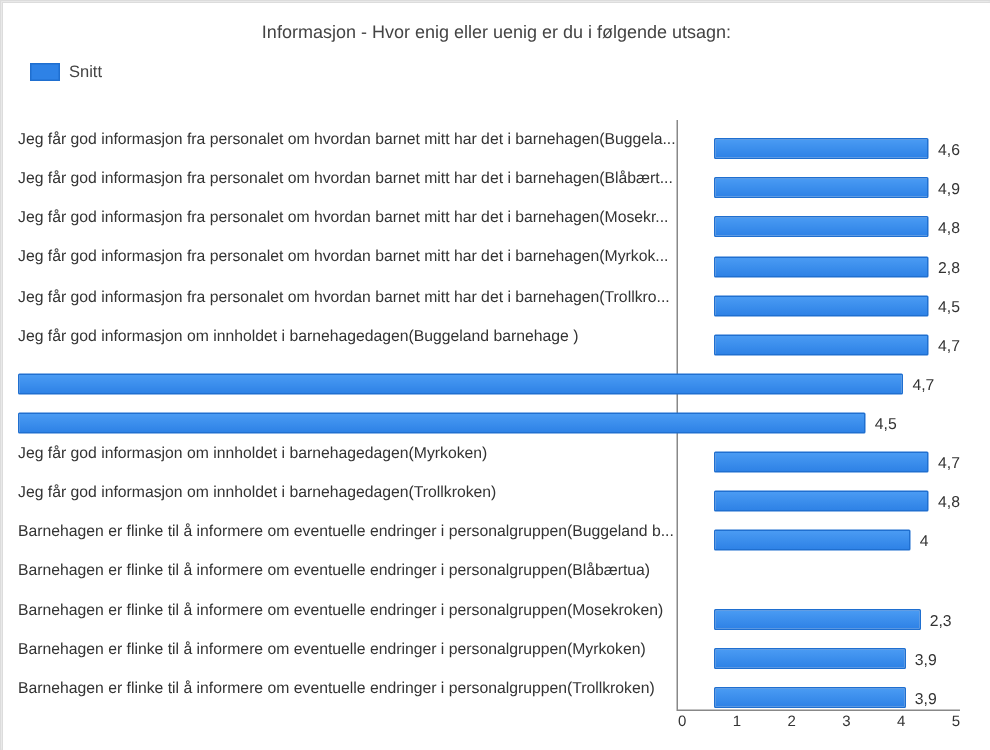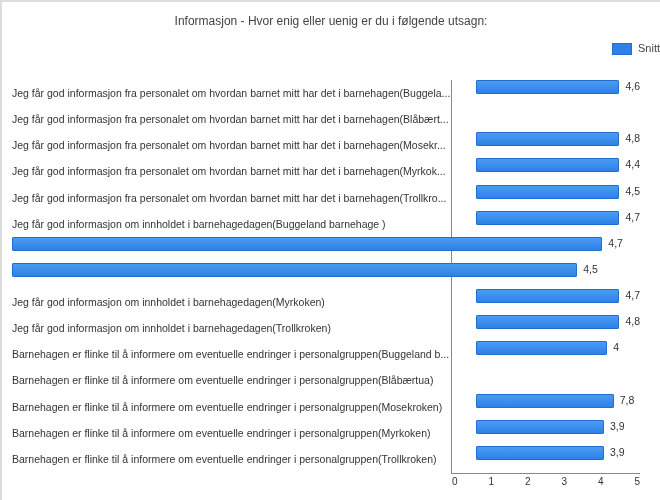--- a/index.html
+++ b/index.html
@@ -20,24 +20,25 @@
     height: 100%;
     padding-top: 12px;
     box-sizing: border-box;
   }
   .title {
     text-align: center;
     font-size: 12px;
     color: #444;
   }
   .legend {
-    text-align: right;
+    text-align: left;
     margin-top: 14px;
     font-size: 11px;
     color: #444;
+    margin-left: 18px;
   }
   .legend .swatch {
     display: inline-block;
     width: 18px;
     height: 10px;
     background: #2e82e6;
     border: 1px solid #1f6fd0;
     margin-right: 6px;
     vertical-align: middle;
   }
@@ -61,21 +62,21 @@
     overflow: hidden;
     text-overflow: ellipsis;
     font-size: 10.5px;
     color: #333;
   }
   .barzone {
     flex: 1 1 auto;
     position: relative;
     height: 100%;
     display: flex;
-    align-items: flex-start;
+    align-items: flex-end;
   }
   .bar {
     height: 14px;
     background: linear-gradient(#4a9bf3, #2e82e6);
     border: 1px solid #1f6fd0;
     box-sizing: border-box;
     border-radius: 1px;
   }
   .val {
     margin-left: 6px;
@@ -121,33 +122,37 @@
   <div class="plot" id="plot">
       <div class="row">
         <div class="clabel">Jeg får god informasjon fra personalet om hvordan barnet mitt har det i barnehagen(Buggela...</div>
         <div class="barzone">
           <div class="bar" style="width: 92%;"></div>
           <div class="val">4,6</div>
         </div>
       </div>
       <div class="row">
         <div class="clabel">Jeg får god informasjon fra personalet om hvordan barnet mitt har det i barnehagen(Blåbært...</div>
+        <div class="barzone">
+          <div class="bar" style="width: 98%;"></div>
+          <div class="val">4,9</div>
+        </div>
       </div>
       <div class="row">
         <div class="clabel">Jeg får god informasjon fra personalet om hvordan barnet mitt har det i barnehagen(Mosekr...</div>
         <div class="barzone">
           <div class="bar" style="width: 96%;"></div>
           <div class="val">4,8</div>
         </div>
       </div>
       <div class="row">
         <div class="clabel">Jeg får god informasjon fra personalet om hvordan barnet mitt har det i barnehagen(Myrkok...</div>
         <div class="barzone">
           <div class="bar" style="width: 88%;"></div>
-          <div class="val">4,4</div>
+          <div class="val">2,8</div>
         </div>
       </div>
       <div class="row">
         <div class="clabel">Jeg får god informasjon fra personalet om hvordan barnet mitt har det i barnehagen(Trollkro...</div>
         <div class="barzone">
           <div class="bar" style="width: 90%;"></div>
           <div class="val">4,5</div>
         </div>
       </div>
       <div class="row">
@@ -190,21 +195,21 @@
           <div class="val">4</div>
         </div>
       </div>
       <div class="row">
         <div class="clabel">Barnehagen er flinke til å informere om eventuelle endringer i personalgruppen(Blåbærtua)</div>
       </div>
       <div class="row">
         <div class="clabel">Barnehagen er flinke til å informere om eventuelle endringer i personalgruppen(Mosekroken)</div>
         <div class="barzone">
           <div class="bar" style="width: 84%;"></div>
-          <div class="val">7,8</div>
+          <div class="val">2,3</div>
         </div>
       </div>
       <div class="row">
         <div class="clabel">Barnehagen er flinke til å informere om eventuelle endringer i personalgruppen(Myrkoken)</div>
         <div class="barzone">
           <div class="bar" style="width: 78%;"></div>
           <div class="val">3,9</div>
         </div>
       </div>
       <div class="row">

